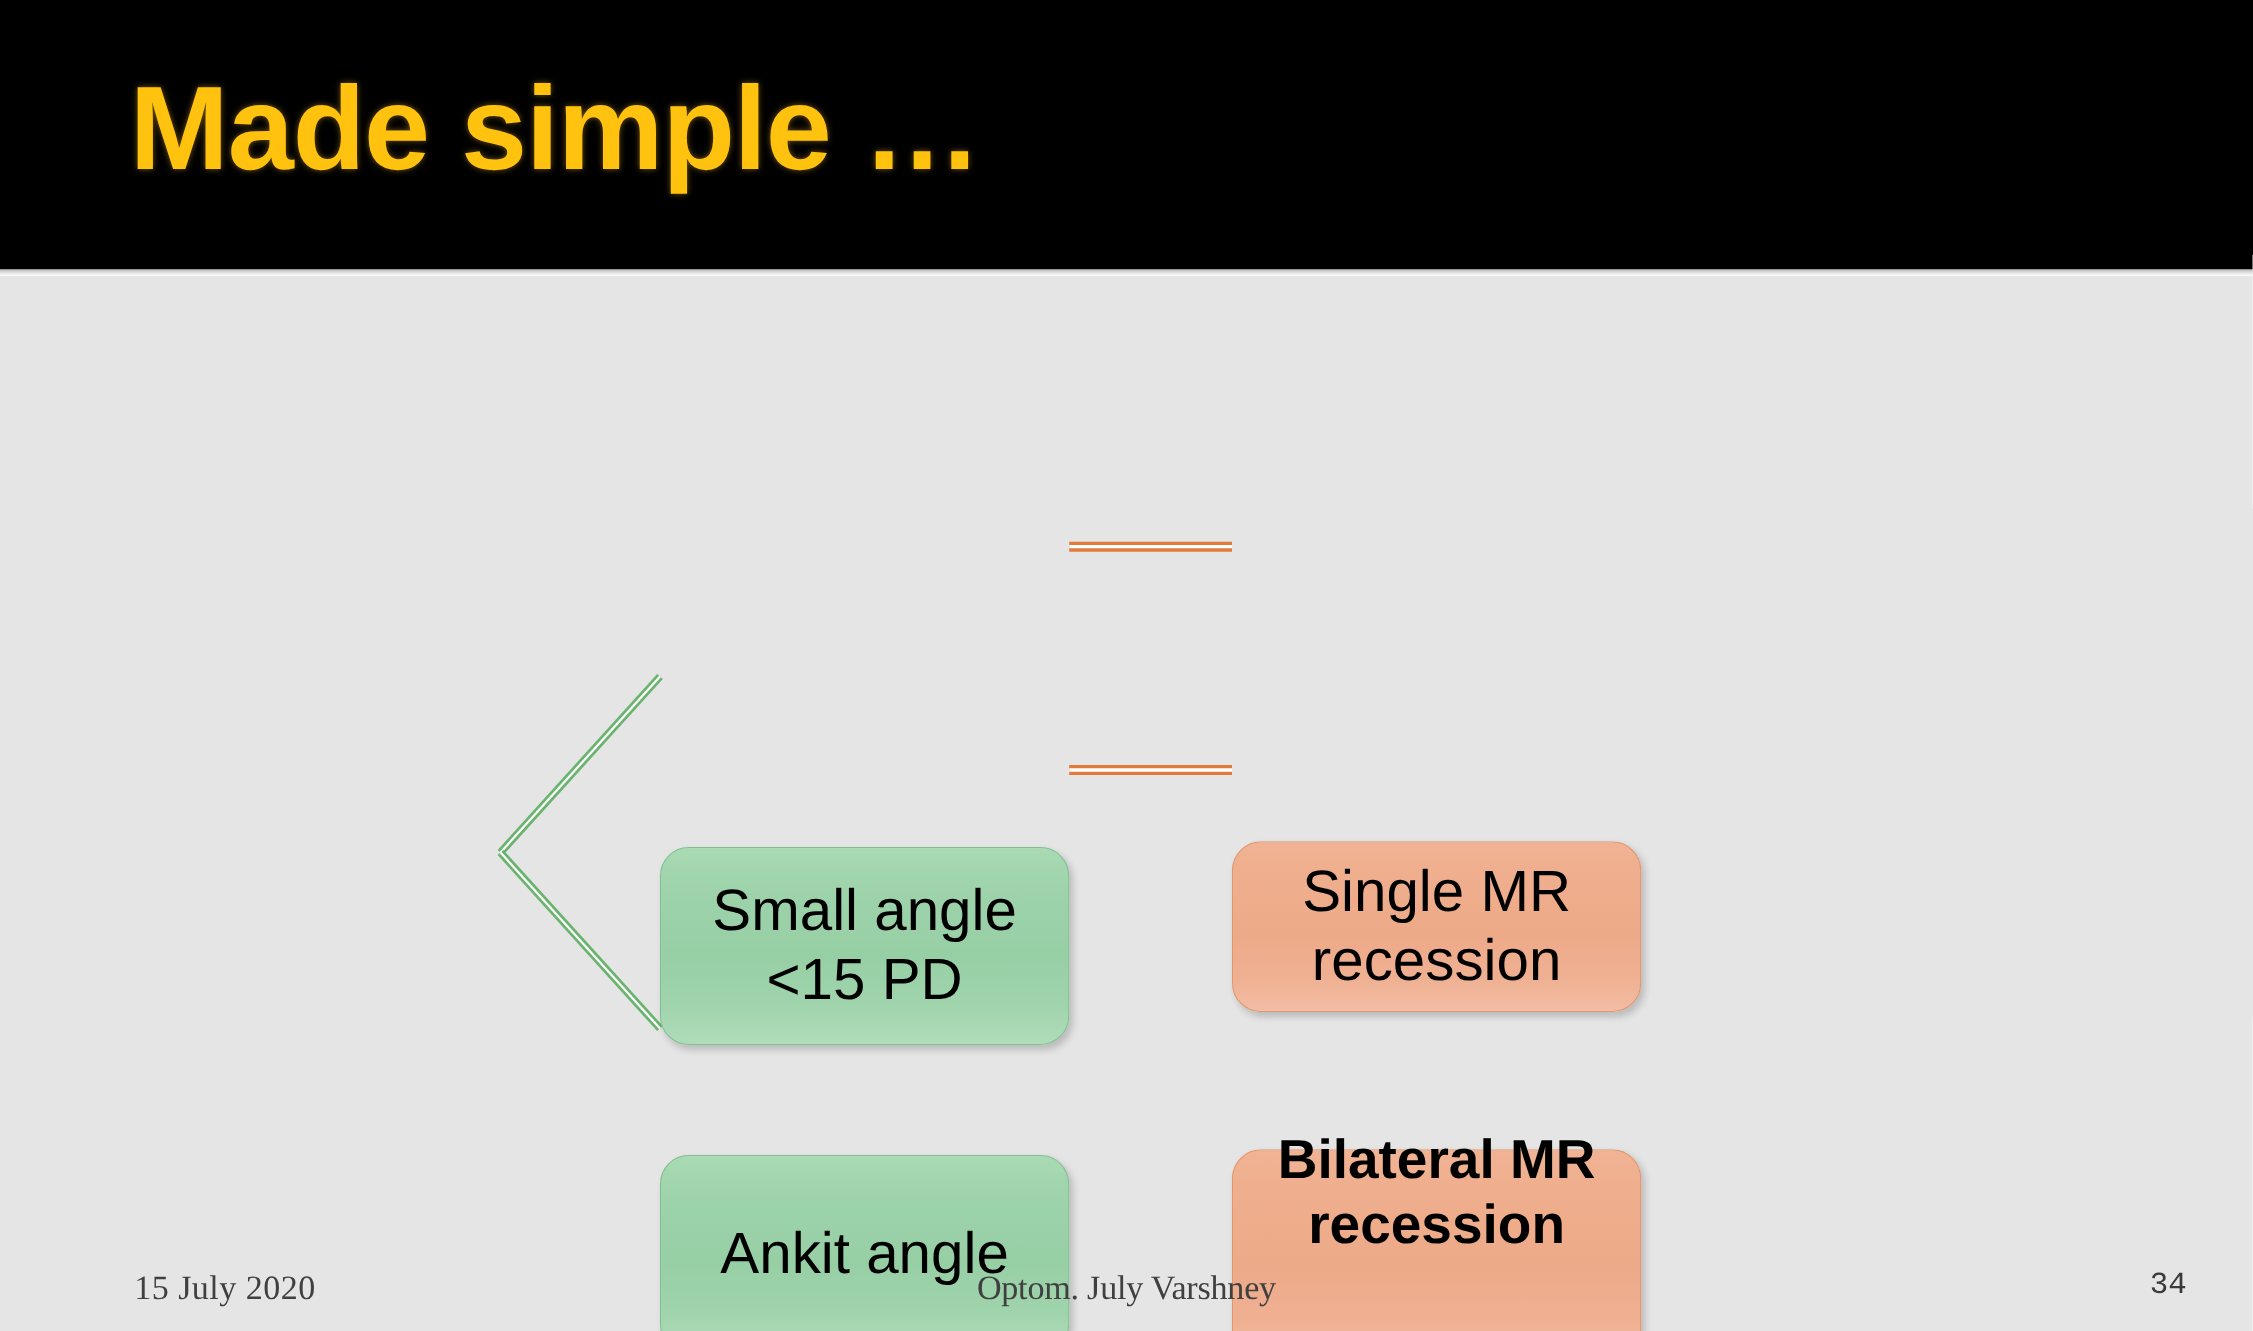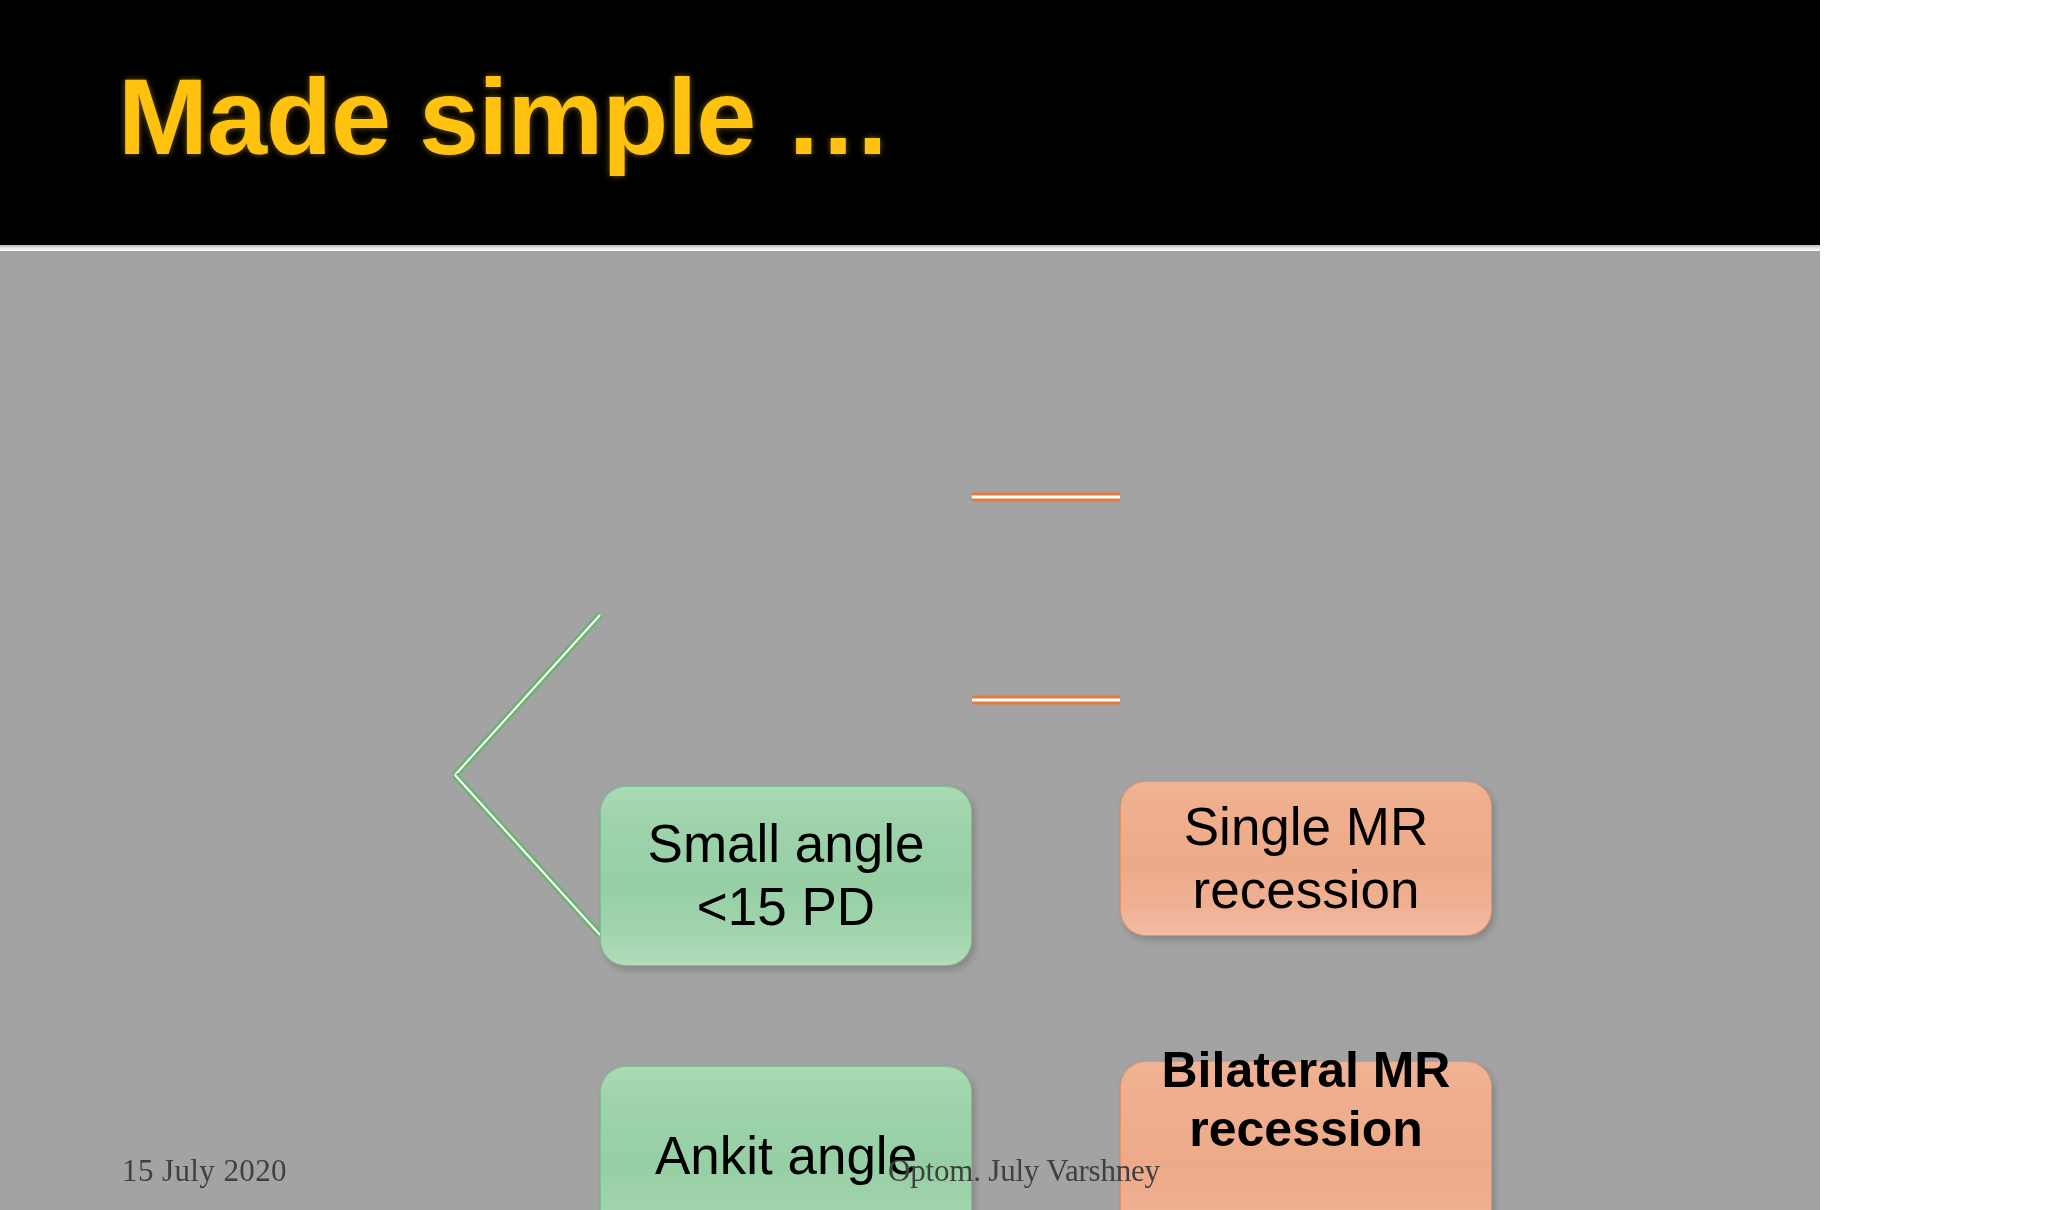--- a/index.html
+++ b/index.html
@@ -5,23 +5,23 @@
   html, body {
     margin: 0;
     padding: 0;
     background: #ffffff;
   }
   body {
     font-family: "Liberation Sans", sans-serif;
   }
   .slide {
     position: relative;
-    width: 1820px;
+    width: 2048px;
     height: 1210px;
-    background: #a3a3a3;
+    background: #e5e5e5;
     overflow: hidden;
   }
 
   
   .title-band {
     position: absolute;
     left: 0;
     top: 0;
     width: 2048px;
     height: 245px;
@@ -74,21 +74,20 @@
     align-items: center;
     justify-content: center;
     text-align: center;
     border-radius: 26px;
     color: #000000;
     font-family: "Liberation Sans", sans-serif;
     line-height: 1.18;
     white-space: pre-line;
     padding: 8px 18px;
     box-shadow: 3px 4px 7px rgba(0,0,0,0.18);
-    margin-top: 16px;
   }
 
   .node-blue {
     background: linear-gradient(to bottom,
         #9ad7ee 0%, #8ecfe8 18%, #86cbe6 52%, #8fd2ea 78%, #a4dcf0 100%);
     border: 1px solid #69b9da;
     font-size: 53px;
   }
   .node-green {
     background: linear-gradient(to bottom,

